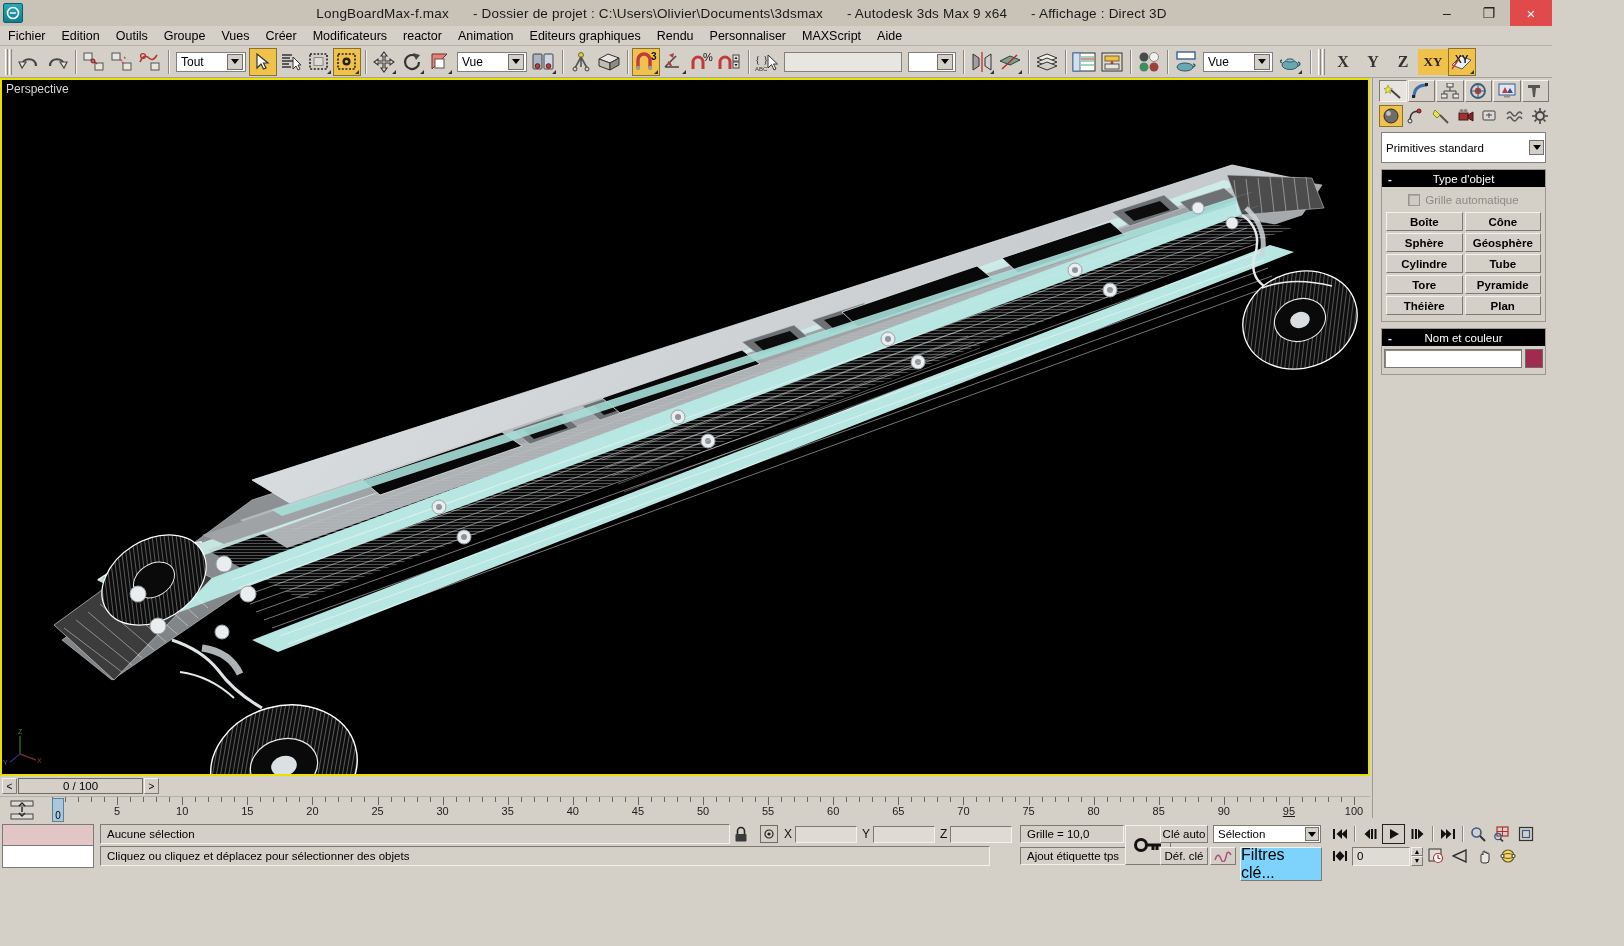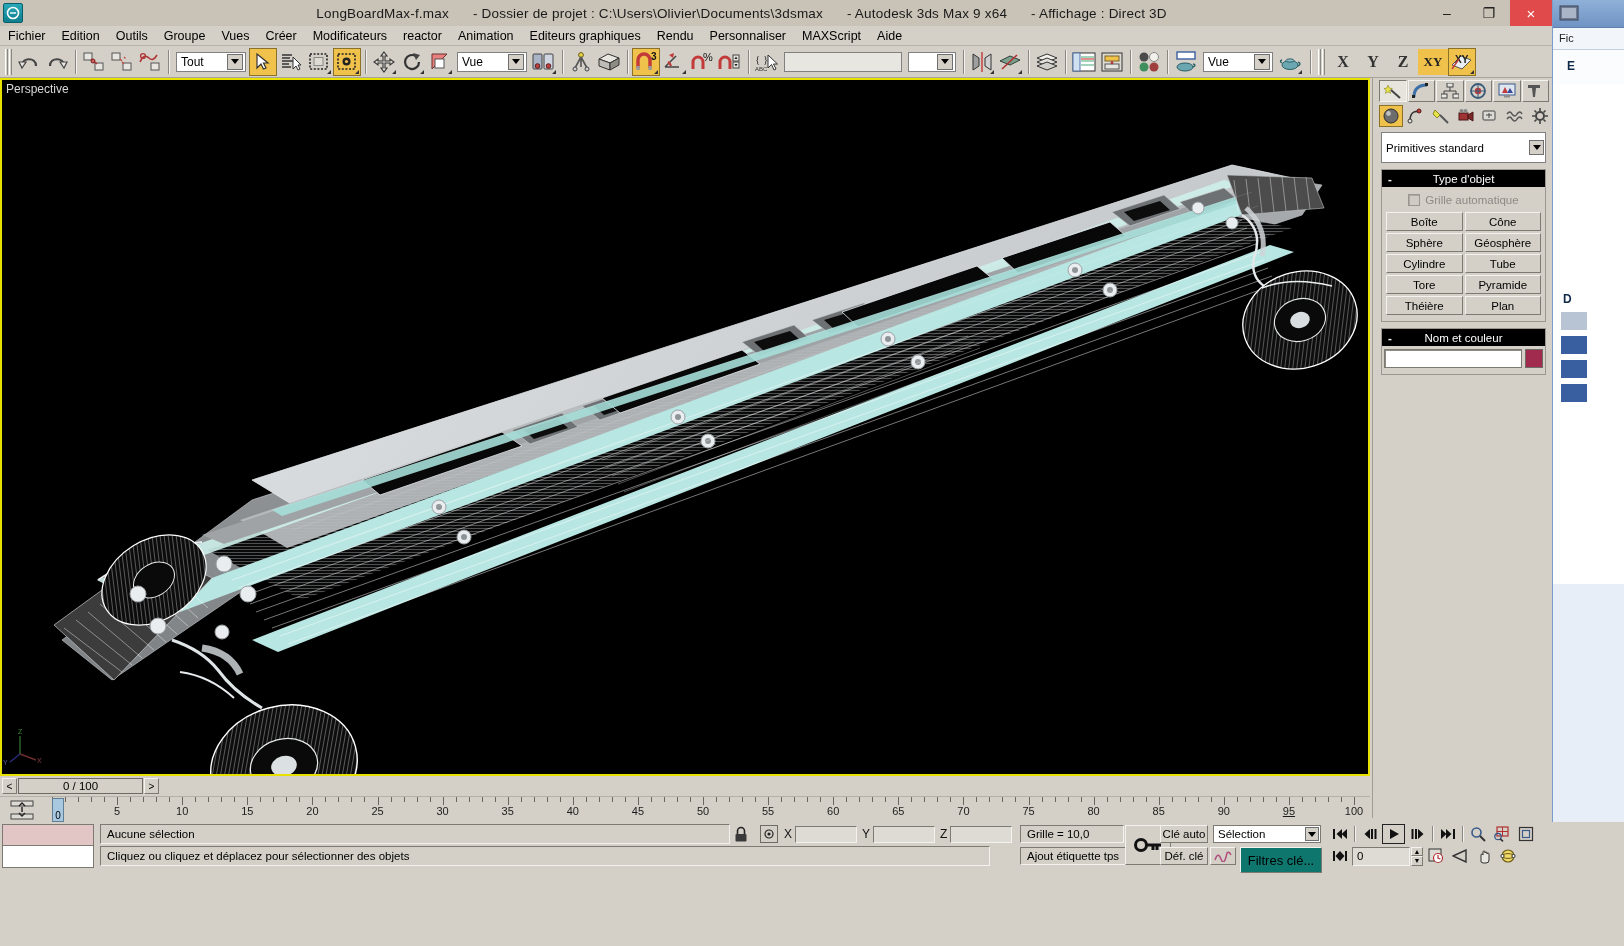--- a/index.html
+++ b/index.html
@@ -191,21 +191,21 @@
   .autogrid .cb {
     width: 12px; height: 12px; border: 1px solid #9a968f;
     background: #cfcbc3; margin-right: 5px;
     box-shadow: inset 1px 1px 0 #aeaaa3;
   }
   .btn-grid { display: grid; grid-template-columns: 1fr 1fr; gap: 2px; }
   .obj-btn {
     height: 19px; background: #d4d0c8;
     border: 1px solid; border-color: #f4f2ee #7d7a74 #7d7a74 #f4f2ee;
     display: flex; align-items: center; justify-content: center;
-    font-size: 11.5px; color: #000;
+    font-size: 11.5px; color: #000; font-weight: bold;
   }
   .name-row { display: flex; gap: 3px; padding: 3px 2px 2px 2px; align-items: center;}
   .name-input {
     flex: 1; height: 19px; background: #fff; border: 1px solid #7d7a74;
     box-shadow: inset 1px 1px 0 #8d8a84;
   }
   .color-swatch {
     width: 18px; height: 19px; background: #a02b4e;
     border: 1px solid #6e6a64;
   }
@@ -298,23 +298,23 @@
   }
   .selcombo {
     position: absolute; left: 1213px; top: 3px; width: 108px; height: 18px;
     background: #fff; border: 1px solid #7d7a74;
     display:flex;align-items:center; font-size: 11.5px; padding-left: 4px;
   }
   .selcombo .arrow { width:14px;height:14px;background:#d4d0c8;border:1px solid #6f6f6f;
     display:flex;align-items:center;justify-content:center;margin-right:1px;}
   .selcombo .arrow i { border-left:4px solid transparent;border-right:4px solid transparent;border-top:5px solid #000;}
   .filtbtn {
-    position: absolute; left: 1240px; top: 25px; width: 82px; height: 26px;
-    background:#0f766e; border:1px solid; border-color:#f4f2ee #7d7a74 #7d7a74 #f4f2ee;
-    display:flex;align-items:center;justify-content:center;font-size:13px;
+    position: absolute; left: 1240px; top: 25px; width: 82px; height: 34px;
+    background:#7dd3fc; border:1px solid; border-color:#f4f2ee #7d7a74 #7d7a74 #f4f2ee;
+    display:flex;align-items:center;justify-content:center;font-size:16px;
   }
   .curvebtn {
     position:absolute; left:1210px; top:25px; width:26px;height:18px;
     background:#d4d0c8;border:1px solid;border-color:#f4f2ee #7d7a74 #7d7a74 #f4f2ee;
     display:flex;align-items:center;justify-content:center;
   }
   .playrow { position: absolute; top: 2px; left: 1328px; display: flex; align-items: center; gap: 1px; }
   .playrow2 { position: absolute; top: 24px; left: 1328px; display: flex; align-items: center; gap: 1px; }
   .pbtn {
     width: 23px; height: 20px; background: #d4d0c8;
@@ -331,38 +331,20 @@
   .spin-btns { width: 12px; height: 19px; display:flex;flex-direction:column;}
   .spin-btns div { flex:1; background:#d4d0c8; border:1px solid;
     border-color:#f4f2ee #7d7a74 #7d7a74 #f4f2ee; display:flex;align-items:center;justify-content:center;font-size:7px;}
   svg { display: block; }
 </style>
 </head>
 <body>
 
 <div id="app">
 
-  <div class="bg-window">
-    <div class="bgw-title">
-      <svg class="bgw-ico" viewBox="0 0 20 18">
-        <rect x="1" y="2" width="18" height="14" fill="#6f7c94" stroke="#3b4457"></rect>
-        <rect x="3" y="4" width="14" height="10" fill="#aab6c8"></rect>
-      </svg>
-    </div>
-    <div class="bgw-menu">Fic</div>
-    <div class="bgw-head">E</div>
-    <div class="bgw-body">
-      <div style="height:200px"></div>
-      <div class="bgw-sec">D</div>
-      <div class="bgw-item g"></div>
-      <div class="bgw-item"></div>
-      <div class="bgw-item"></div>
-      <div class="bgw-item"></div>
-    </div>
-  </div>
 
   <div class="titlebar">
     <div class="title-logo">
       <svg width="14" height="14" viewBox="0 0 14 14">
           <circle cx="7" cy="7" r="5.5" fill="none" stroke="#ffffff" stroke-width="1.6"></circle>
           <path d="M4 7h6" stroke="#fff" stroke-width="1.4"></path>
         </svg>
     </div>
     <div class="title-text">
       <span>LongBoardMax-f.max</span>

